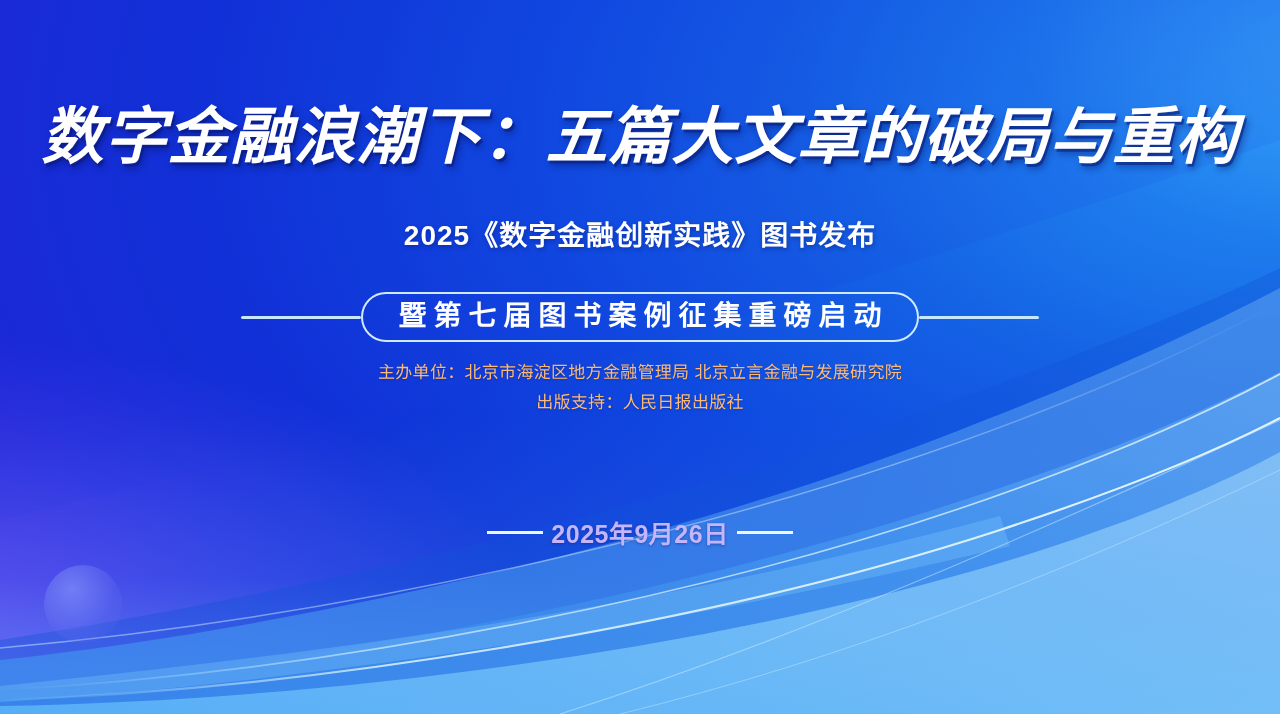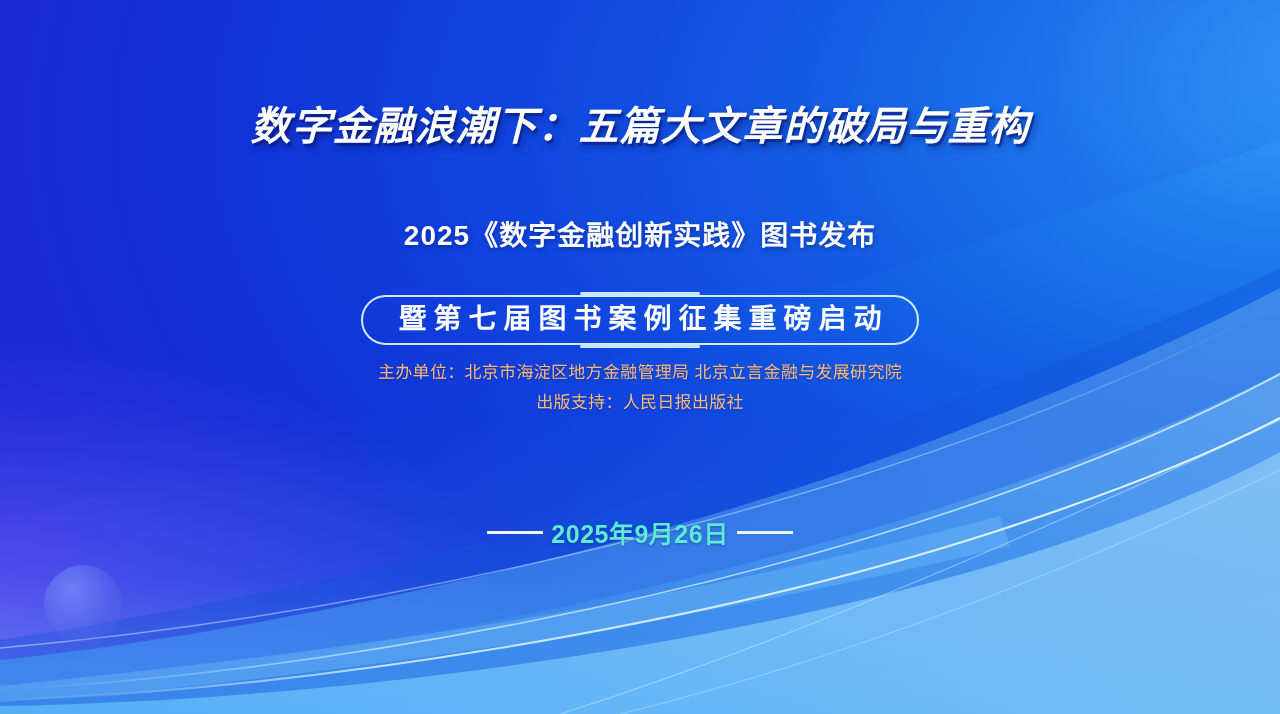--- a/index.html
+++ b/index.html
@@ -57,21 +57,21 @@
   .content {
     position: absolute;
     inset: 0;
     text-align: center;
   }
 
   .main-title {
     position: absolute;
     left: 0; right: 0; top: 104px;
     font-family: "DejaVu Serif", "Liberation Serif", serif;
-    font-size: 40px;
+    font-size: 62px;
     font-weight: 700;
     font-style: italic;
     letter-spacing: 1px;
     color: #ffffff;
     white-space: nowrap;
     text-shadow:
       2px 3px 0 rgba(10,25,120,0.55),
       3px 5px 7px rgba(5,18,90,0.45);
     line-height: 1.08;
   }
@@ -87,21 +87,20 @@
     text-shadow: 1px 2px 4px rgba(8,25,105,0.45);
   }
 
   .pill-row {
     position: absolute;
     left: 0; right: 0; top: 292px;
     display: flex;
     align-items: center;
     justify-content: center;
     gap: 0;
-    flex-direction: column;
   }
   .rule {
     width: 120px;
     height: 3px;
     background: #c7e7fb;
     border-radius: 2px;
     flex: 0 0 auto;
   }
   .pill {
     border: 2px solid #cfeaff;
@@ -145,21 +144,21 @@
   }
   .date-rule {
     width: 56px;
     height: 3px;
     background: #eef7ff;
     flex: 0 0 auto;
   }
   .date-text {
     font-size: 25px;
     font-weight: 800;
-    color: #5eead4;
+    color: #c4b5fd;
     white-space: nowrap;
     letter-spacing: .5px;
     text-shadow: 0 1px 3px rgba(8,25,105,0.4);
   }
 </style>
 </head>
 <body>
 
 <div id="stage">
 

